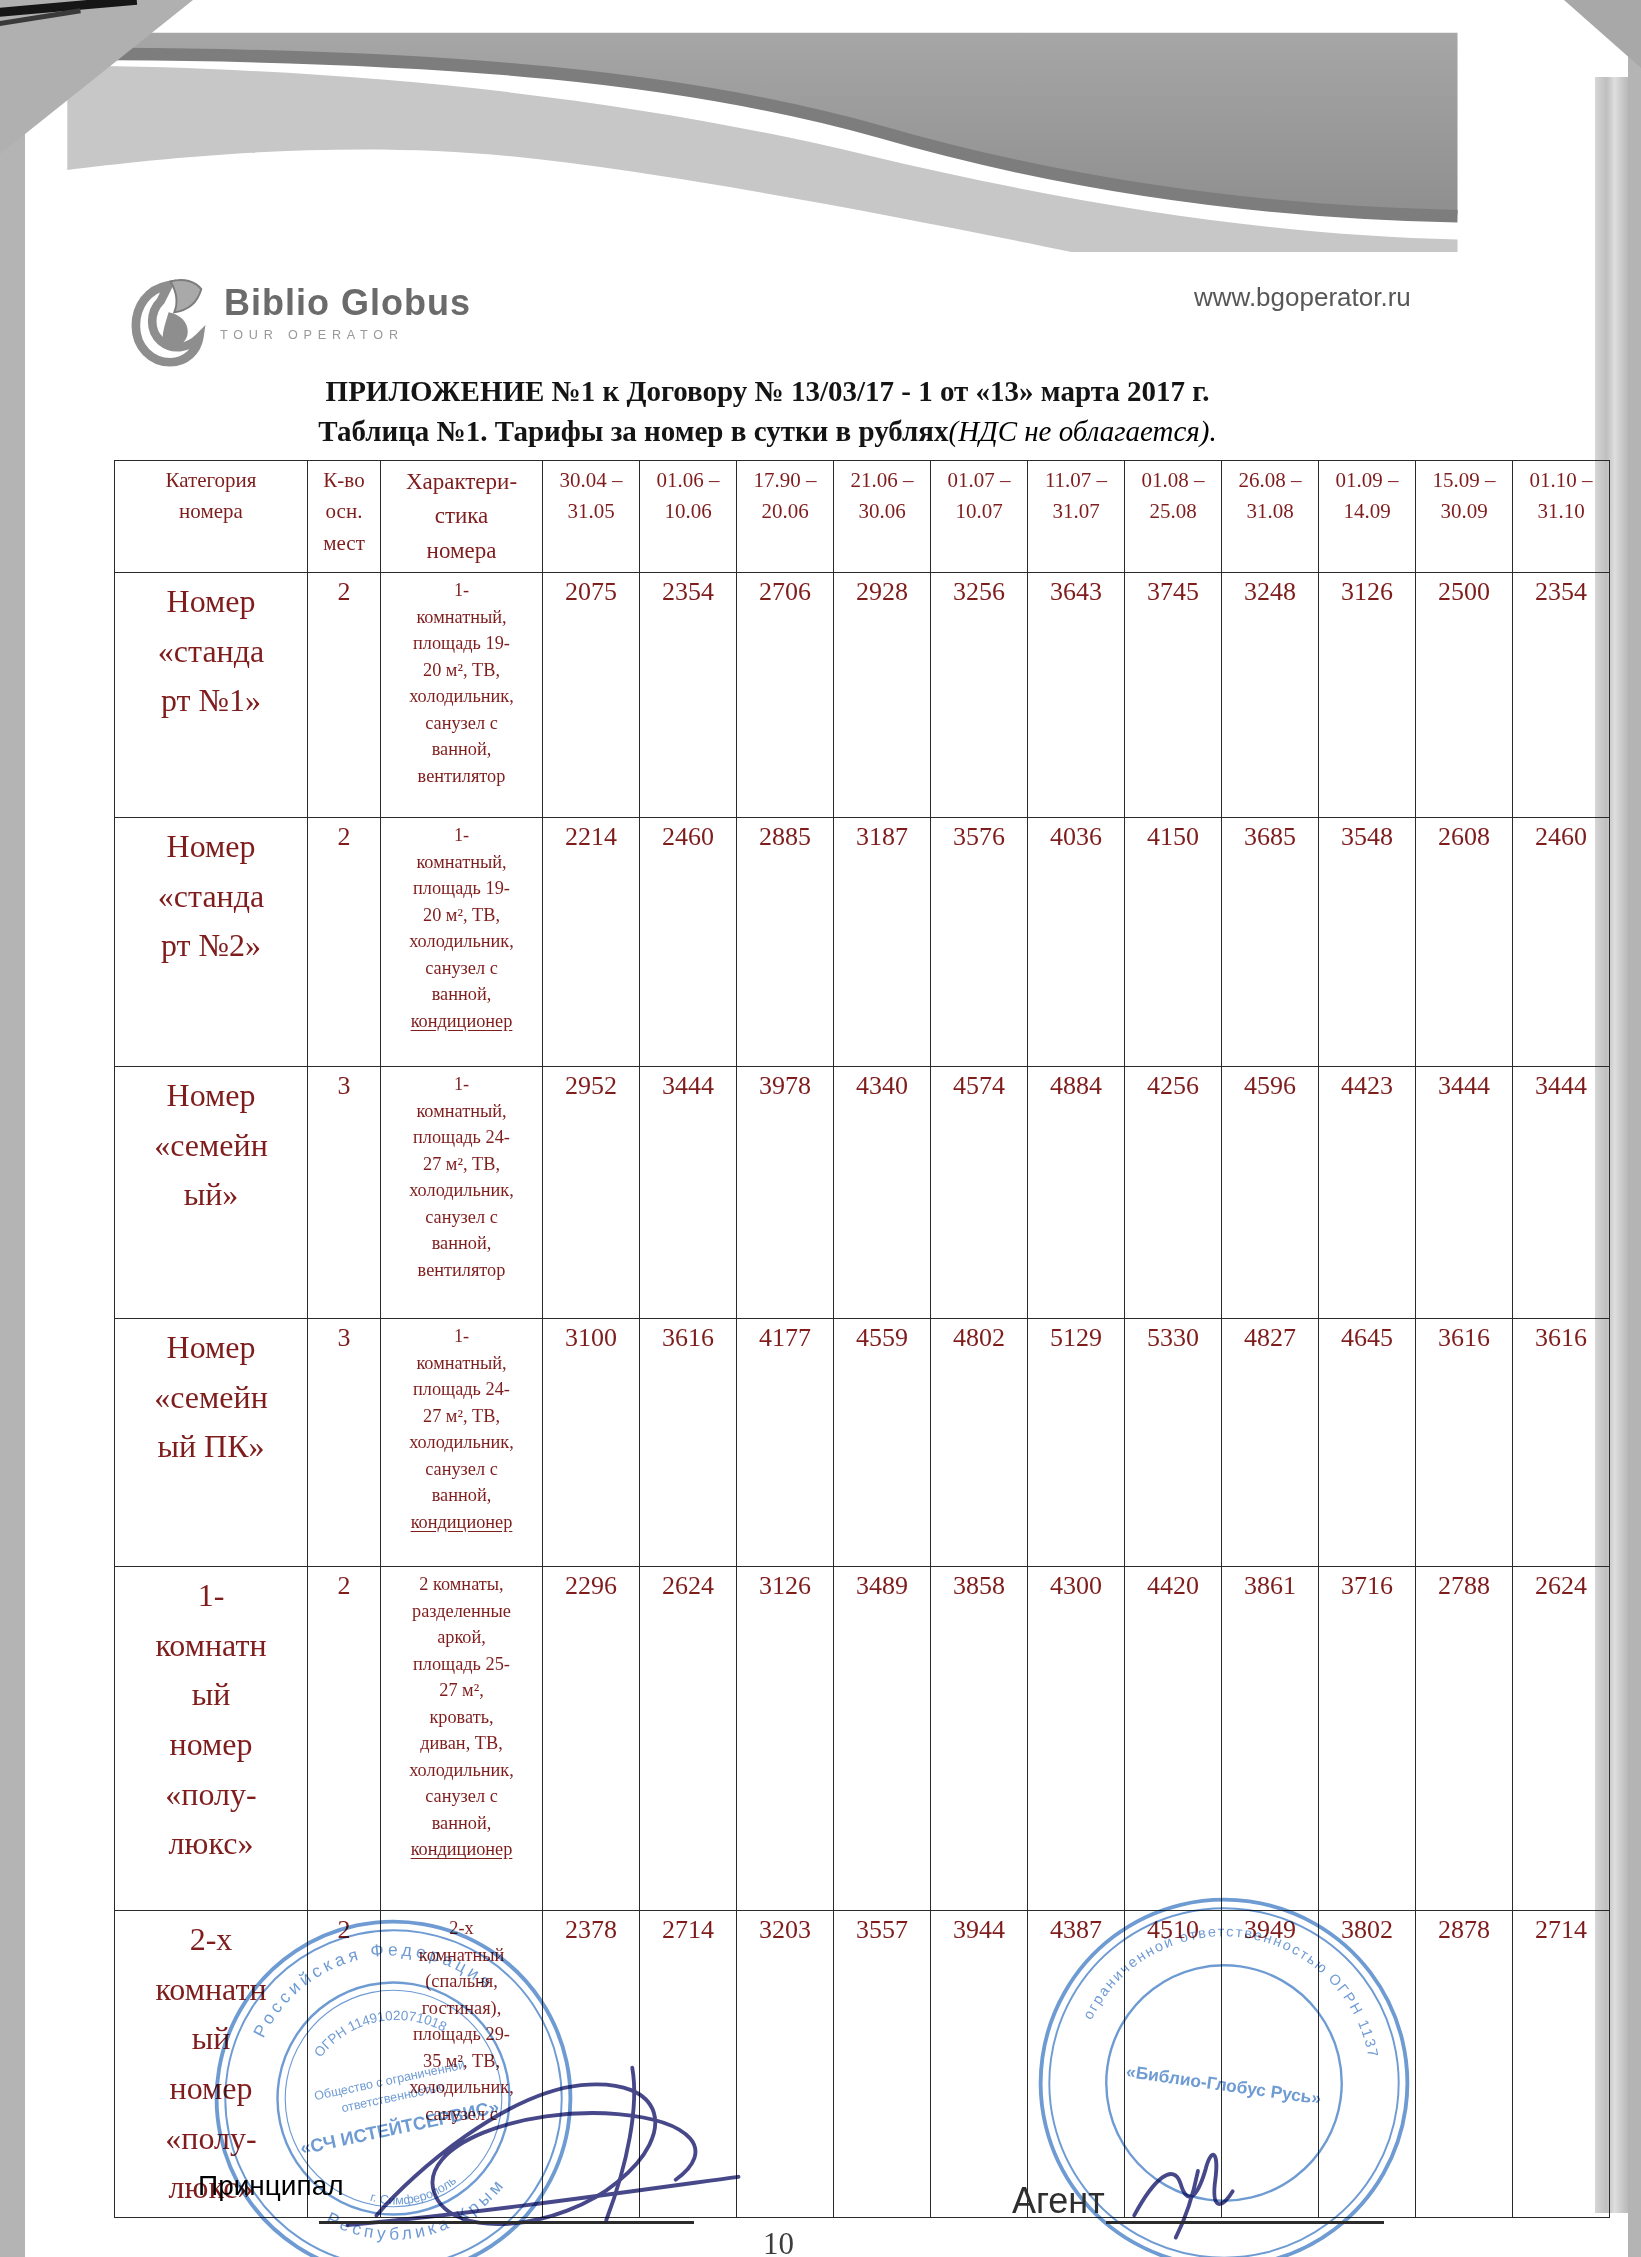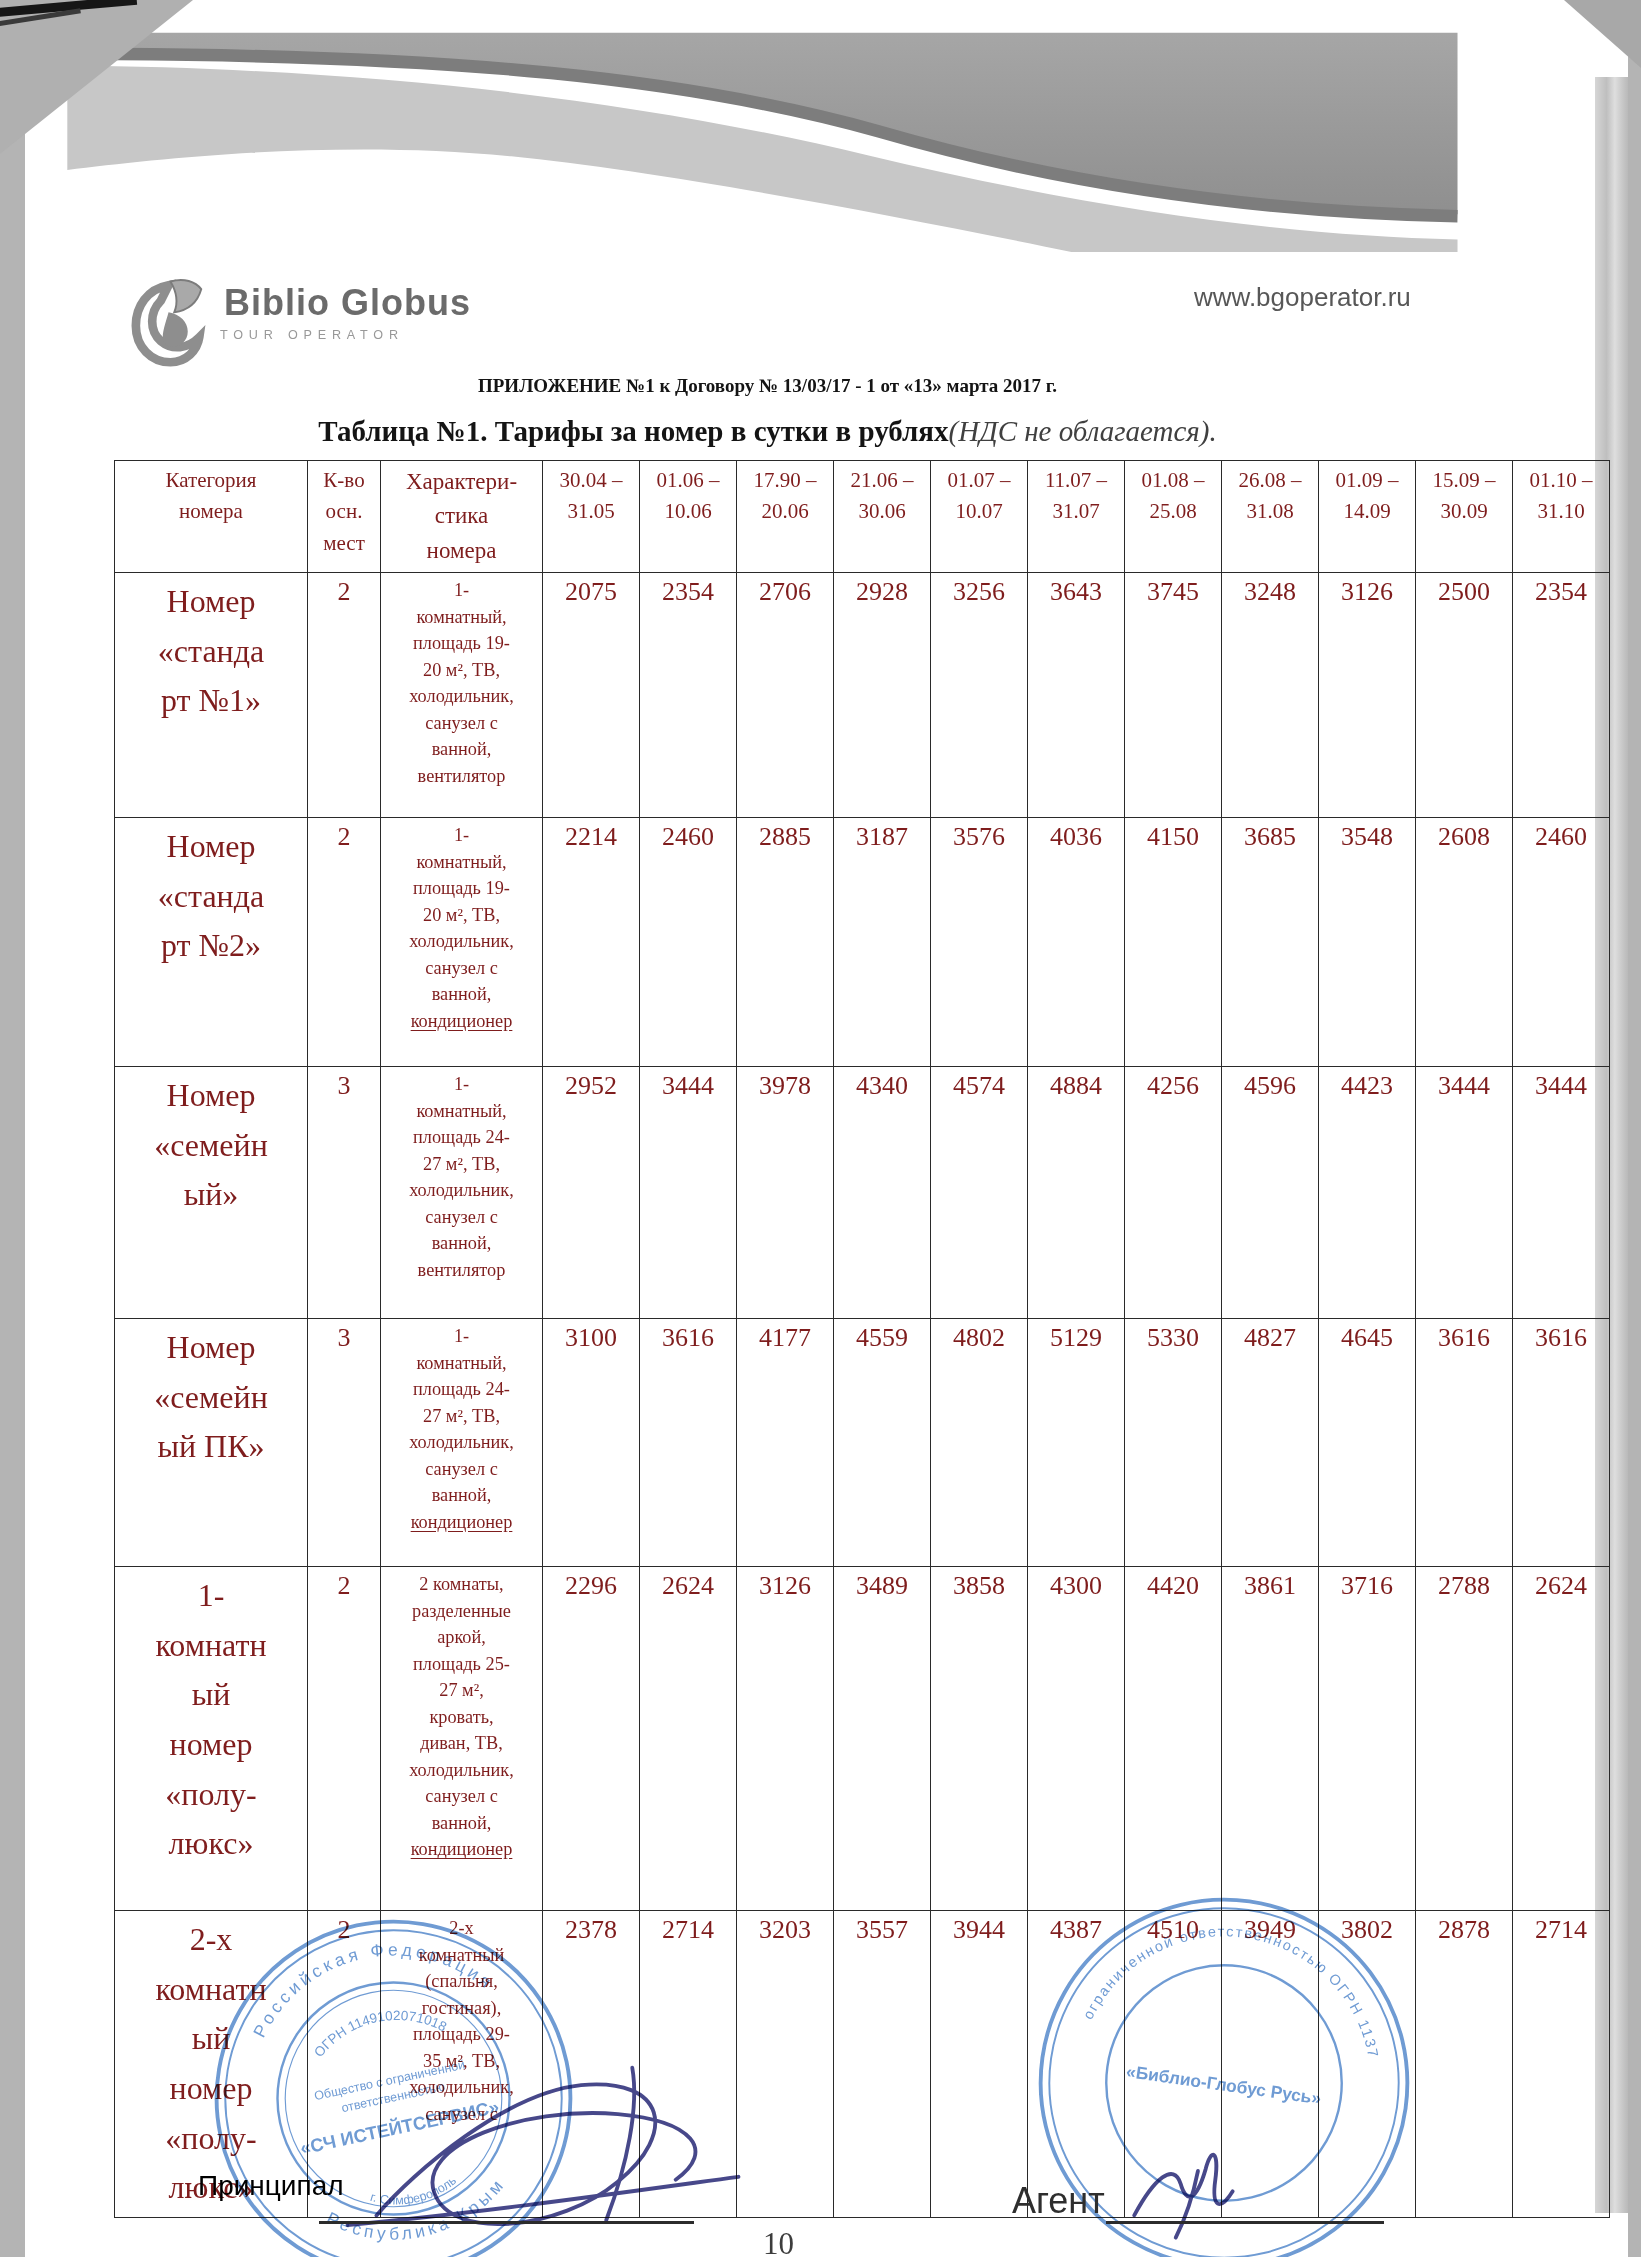--- a/index.html
+++ b/index.html
@@ -22,24 +22,24 @@
   .swoosh{position:absolute;left:48px;top:25px;}
   .logo-icon{position:absolute;left:130px;top:268px;}
   .brand{position:absolute;left:224px;top:282px;font-family:"Liberation Sans",sans-serif;
     font-size:36px;font-weight:bold;color:#6b6b6b;letter-spacing:1px;}
   .brand-sub{position:absolute;left:220px;top:328px;font-family:"Liberation Sans",sans-serif;
     font-size:12.6px;color:#989898;letter-spacing:5.8px;}
   .website{position:absolute;left:1194px;top:282px;font-family:"Liberation Sans",sans-serif;
     font-size:26px;color:#575757;}
   
   .title1{position:absolute;left:77px;top:375px;width:1381px;text-align:center;
-    font-size:19px;font-weight:bold;color:#141414;}
+    font-size:29px;font-weight:bold;color:#141414;}
   .title2{position:absolute;left:77px;top:415px;width:1381px;text-align:center;
     font-size:29px;font-weight:bold;color:#141414;}
-  .title2 .note{font-weight:normal;font-style:italic;color:#404040;}
+  .title2 .note{font-weight:normal;font-style:italic;color:#000000;}
   
   table.tbl{position:absolute;left:114px;top:460px;width:1495px;border-collapse:collapse;
     table-layout:fixed;color:#7f1d1d;}
   table.tbl td{border:1.9px solid #2a2a2a;vertical-align:top;text-align:center;
     padding:3.9px 1.9px;overflow:hidden;}
   .hc{font-size:21px;line-height:1.5;white-space:pre-line;padding-top:7.7px;}
   .hc3{font-size:23px;}
   tr.hrow{height:110px;}
   .cat{font-size:32px;line-height:1.55;white-space:pre-line;padding-top:7.7px;}
   .num{font-size:26px;padding-top:7.7px;}

